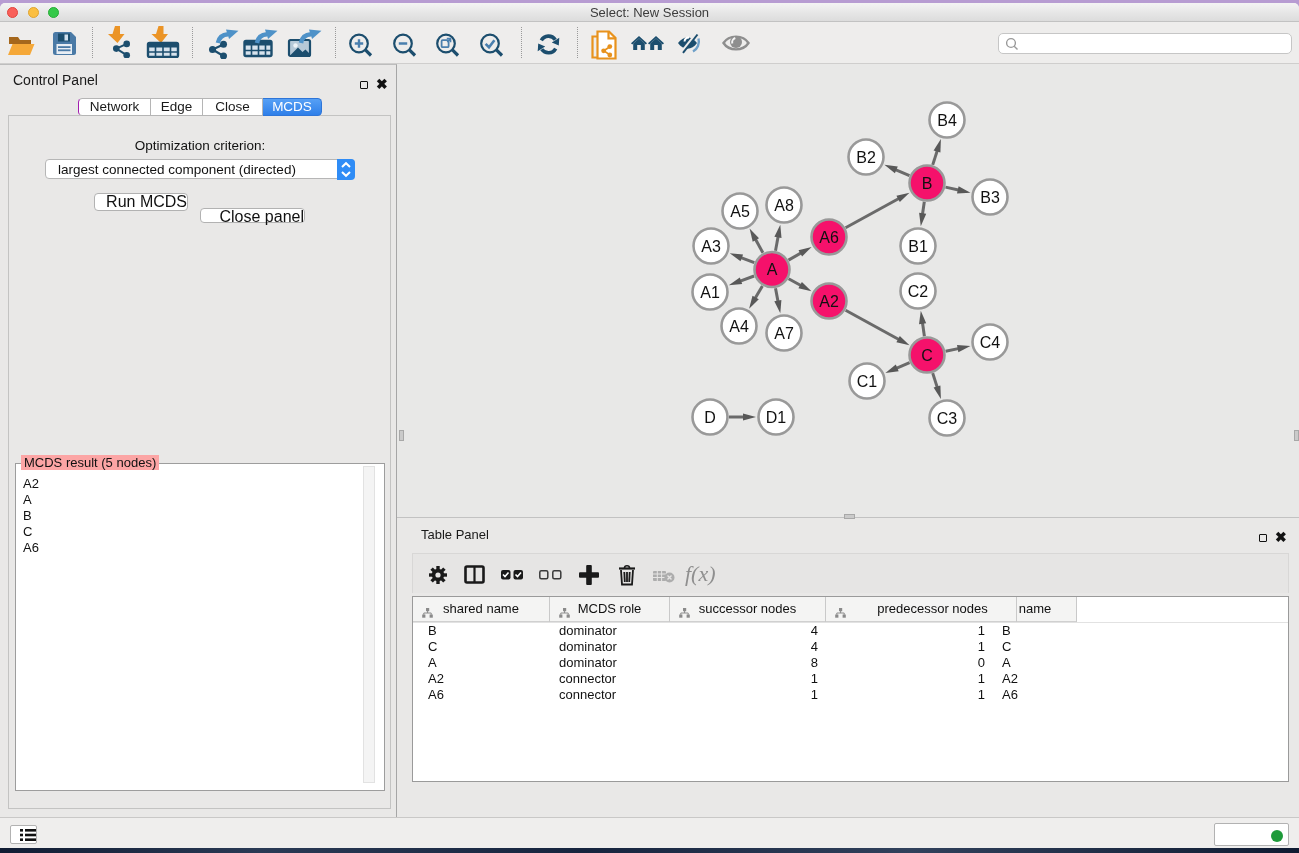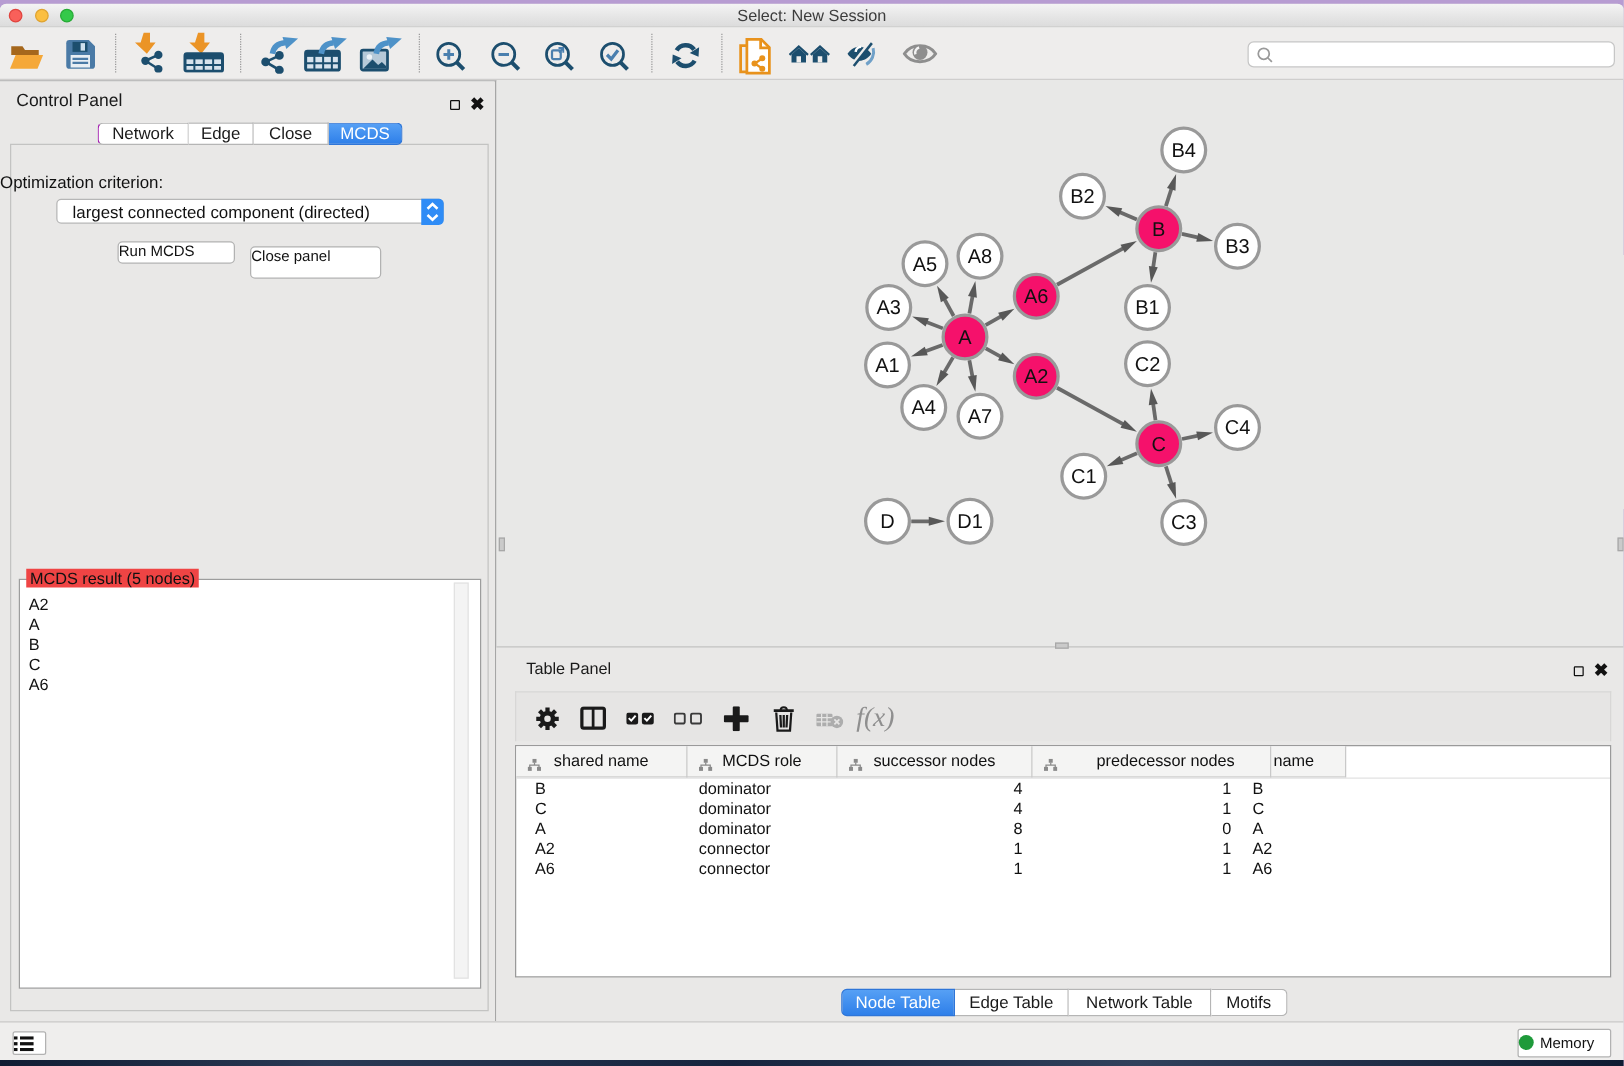--- a/index.html
+++ b/index.html
@@ -16,25 +16,25 @@
 #cp{position:absolute;left:0;top:61px;width:397px;height:753px;background:#e9e8e7;border-right:1px solid #a6a6a6;border-top:1px solid #bdbdbd}
 #cp .hdr{position:absolute;left:13px;top:7px;font-size:14px;color:#1a1a1a}
 #cpbox{position:absolute;left:8px;top:50px;width:383px;height:694px;border:1px solid #c3c3c2;background:#e9e8e7}
 .tabrow{position:absolute;display:flex;height:17.5px}
 .tab{font-size:13.5px;color:#1a1a1a;background:#fff;border:1px solid #b5b5b5;border-left:none;text-align:center;line-height:16px;padding:0}
 .tab.first{border-left:1px solid #a21caf;border-radius:4.5px 0 0 4.5px}
 .tab.last{border-radius:0 4.5px 4.5px 0}
 .tab.sel{background:linear-gradient(180deg,#56a0f5,#2e7fe9);color:#fff;border-color:#2e75d8}
 #cptabs{left:78px;top:33px}
 #cptabs .tab{line-height:15.5px}
-.btn{position:absolute;background:#fff;border:1px solid #b2b2b2;border-radius:4px;font-size:12px;color:#111;text-align:left}
+.btn{position:absolute;background:#fff;border:1px solid #b2b2b2;border-radius:4px;font-size:16px;color:#111;text-align:right}
 #combo{position:absolute;left:45px;top:94px;width:310px;height:20px;background:#fff;border:1px solid #b6b6b6;border-radius:4px;font-size:13.5px;color:#111;line-height:19px;padding-left:12px}
 #combo .step{position:absolute;right:-1px;top:-1px;width:18px;height:21px;background:#2f8cf6;border-radius:0 4px 4px 0}
 #fieldset{position:absolute;left:15px;top:398px;width:370px;height:328px;background:#fff;border:1px solid #9d9d9d}
-#fieldset .legend{position:absolute;left:5px;top:-9px;background:#ef4444;font-size:13px;color:#111;padding:0 3px}
+#fieldset .legend{position:absolute;left:5px;top:-9px;background:#fca5a5;font-size:13px;color:#111;padding:0 3px}
 #fieldset .items{position:absolute;left:7px;top:12px;font-size:13px;color:#111;line-height:16px}
 #fieldset .sb{position:absolute;right:9px;top:2px;width:12px;height:317px;background:#f4f4f4;border:1px solid #e2e2e2}
 #statusbar{position:absolute;left:0;top:814px;width:100%;height:31px;background:#efeeed;border-top:1px solid #c9c8c7}
 #memory{left:1214px;top:5px;width:75px;height:23px;line-height:21px;border-radius:2px}
 #memory i{display:inline-block;width:12px;height:12px;border-radius:50%;background:#1e9a3a;vertical-align:-2px;margin-right:5px}
 #listbtn{left:10px;top:7px;width:27px;height:19px;border-radius:2px}
 #netwin{position:absolute;left:403px;top:61px;width:895px;height:453px}
 #nwtitle{position:absolute;left:0;top:0;width:100%;height:21px;background:linear-gradient(180deg,#f6f6f6,#e3e3e3 60%,#d7d7d7);border:1px solid #a9a9a9;border-radius:4px 4px 0 0}
 #nwtitle .ttl{top:4px}
 #nwcanvas{position:absolute;left:0;top:21px;width:895px;height:428.5px;background:#fff;border:1px solid #a0a0a0;border-top:none}
@@ -227,31 +227,31 @@
 <div id="cp">
  <div class="hdr">Control Panel</div>
  <div class="winbtns" style="left:360px"><span class="sq"></span><span class="xx">✖</span></div>
  <div id="cpbox"></div>
  <div class="tabrow" id="cptabs">
   <div class="tab first" style="width:73px">Network</div>
   <div class="tab" style="width:52px">Edge</div>
   <div class="tab" style="width:60px">Close</div>
   <div class="tab last sel" style="width:59px">MCDS</div>
  </div>
- <div style="position:absolute;left:0;top:73px;width:400px;font-size:13.5px;color:#111">Optimization criterion:</div>
+ <div style="position:absolute;left:0;top:73px;width:400px;text-align:center;font-size:13.5px;color:#111">Optimization criterion:</div>
  <div id="combo">largest connected component (directed)
    <div class="step">
      <svg width="18" height="21">
             <path d="M5 8 L9 4.2 L13 8" stroke="#fff" stroke-width="2" fill="none"></path>
             <path d="M5 13 L9 16.8 L13 13" stroke="#fff" stroke-width="2" fill="none"></path>
           </svg>
    </div>
  </div>
  <div class="btn" style="left:94px;top:128px;width:94px;height:17.5px;line-height:15.5px">Run MCDS</div>
- <div class="btn" style="left:200px;top:132px;width:105px;height:26px;line-height:15.5px">Close panel</div>
+ <div class="btn" style="left:200px;top:143px;width:105px;height:15px;line-height:15.5px">Close panel</div>
  <div id="fieldset">
    <div class="legend">MCDS result (5 nodes)</div>
    <div class="items">A2<br>A<br>B<br>C<br>A6</div>
    <div class="sb"></div>
  </div>
 </div>
 <svg width="894" height="429" style="position:absolute;left:404px;top:82px">
 <line x1="350.1" y1="191.0" x2="334.2" y2="196.8" stroke="#6a6a6a" stroke-width="3"></line>
 <polygon points="324.8,200.2 335.8,192.4 338.2,199.1" fill="#585858"></polygon>
 <line x1="350.3" y1="177.7" x2="335.0" y2="171.8" stroke="#6a6a6a" stroke-width="3"></line>
@@ -461,26 +461,20 @@
 <div class="cell" style="left:146px;top:74px">connector</div>
 <div class="cell" style="left:257px;top:74px;width:148px;text-align:right">1</div>
 <div class="cell" style="left:413px;top:74px;width:159px;text-align:right">1</div>
 <div class="cell" style="left:589px;top:74px">A2</div>
 <div class="cell" style="left:15px;top:90px">A6</div>
 <div class="cell" style="left:146px;top:90px">connector</div>
 <div class="cell" style="left:257px;top:90px;width:148px;text-align:right">1</div>
 <div class="cell" style="left:413px;top:90px;width:159px;text-align:right">1</div>
 <div class="cell" style="left:589px;top:90px">A6</div>
  </div>
- <div class="tabrow" id="tbtabs">
-  <div class="tab first sel" style="width:91px">Node Table</div>
-  <div class="tab" style="width:91px">Edge Table</div>
-  <div class="tab" style="width:114px">Network Table</div>
-  <div class="tab last" style="width:61px">Motifs</div>
- </div>
 </div>
 <div id="statusbar">
  <div class="btn" id="listbtn"><svg width="16" height="12" style="margin-top:3px">
           <g fill="#111">
             <rect x="0" y="0" width="3" height="2.6"></rect>
             <rect x="5" y="0" width="11" height="2.6"></rect>
             <rect x="0" y="4.7" width="3" height="2.6"></rect>
             <rect x="5" y="4.7" width="11" height="2.6"></rect>
             <rect x="0" y="9.4" width="3" height="2.6"></rect>
             <rect x="5" y="9.4" width="11" height="2.6"></rect>

